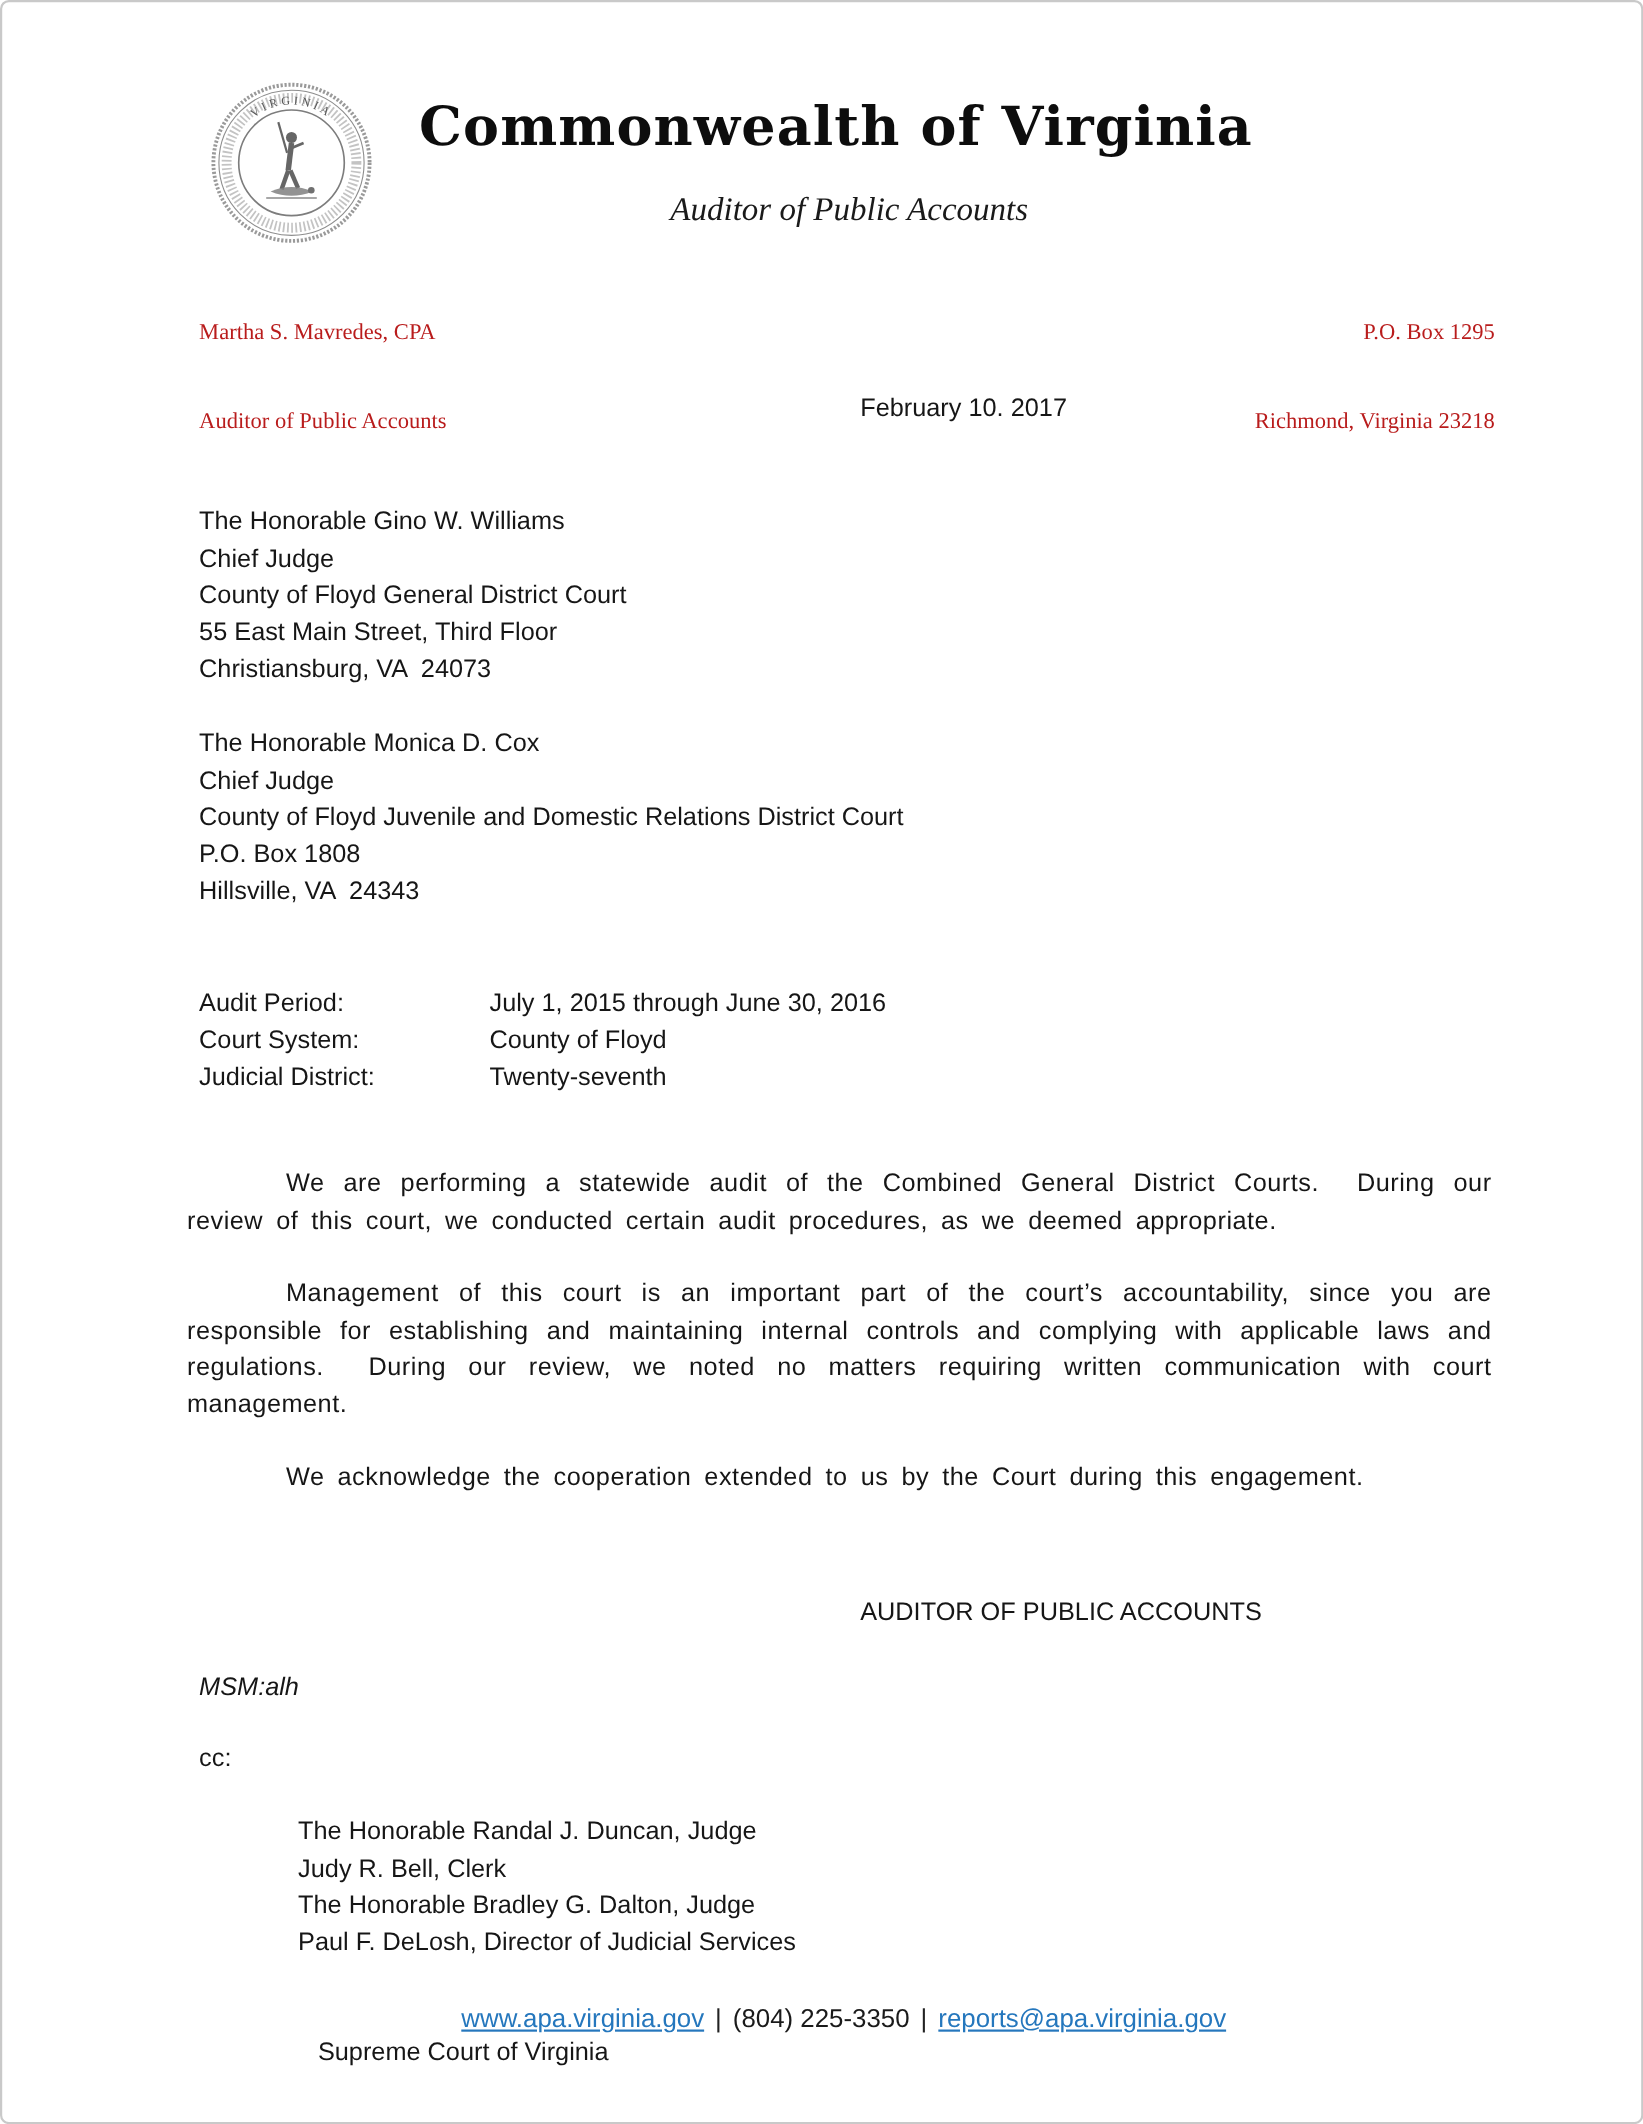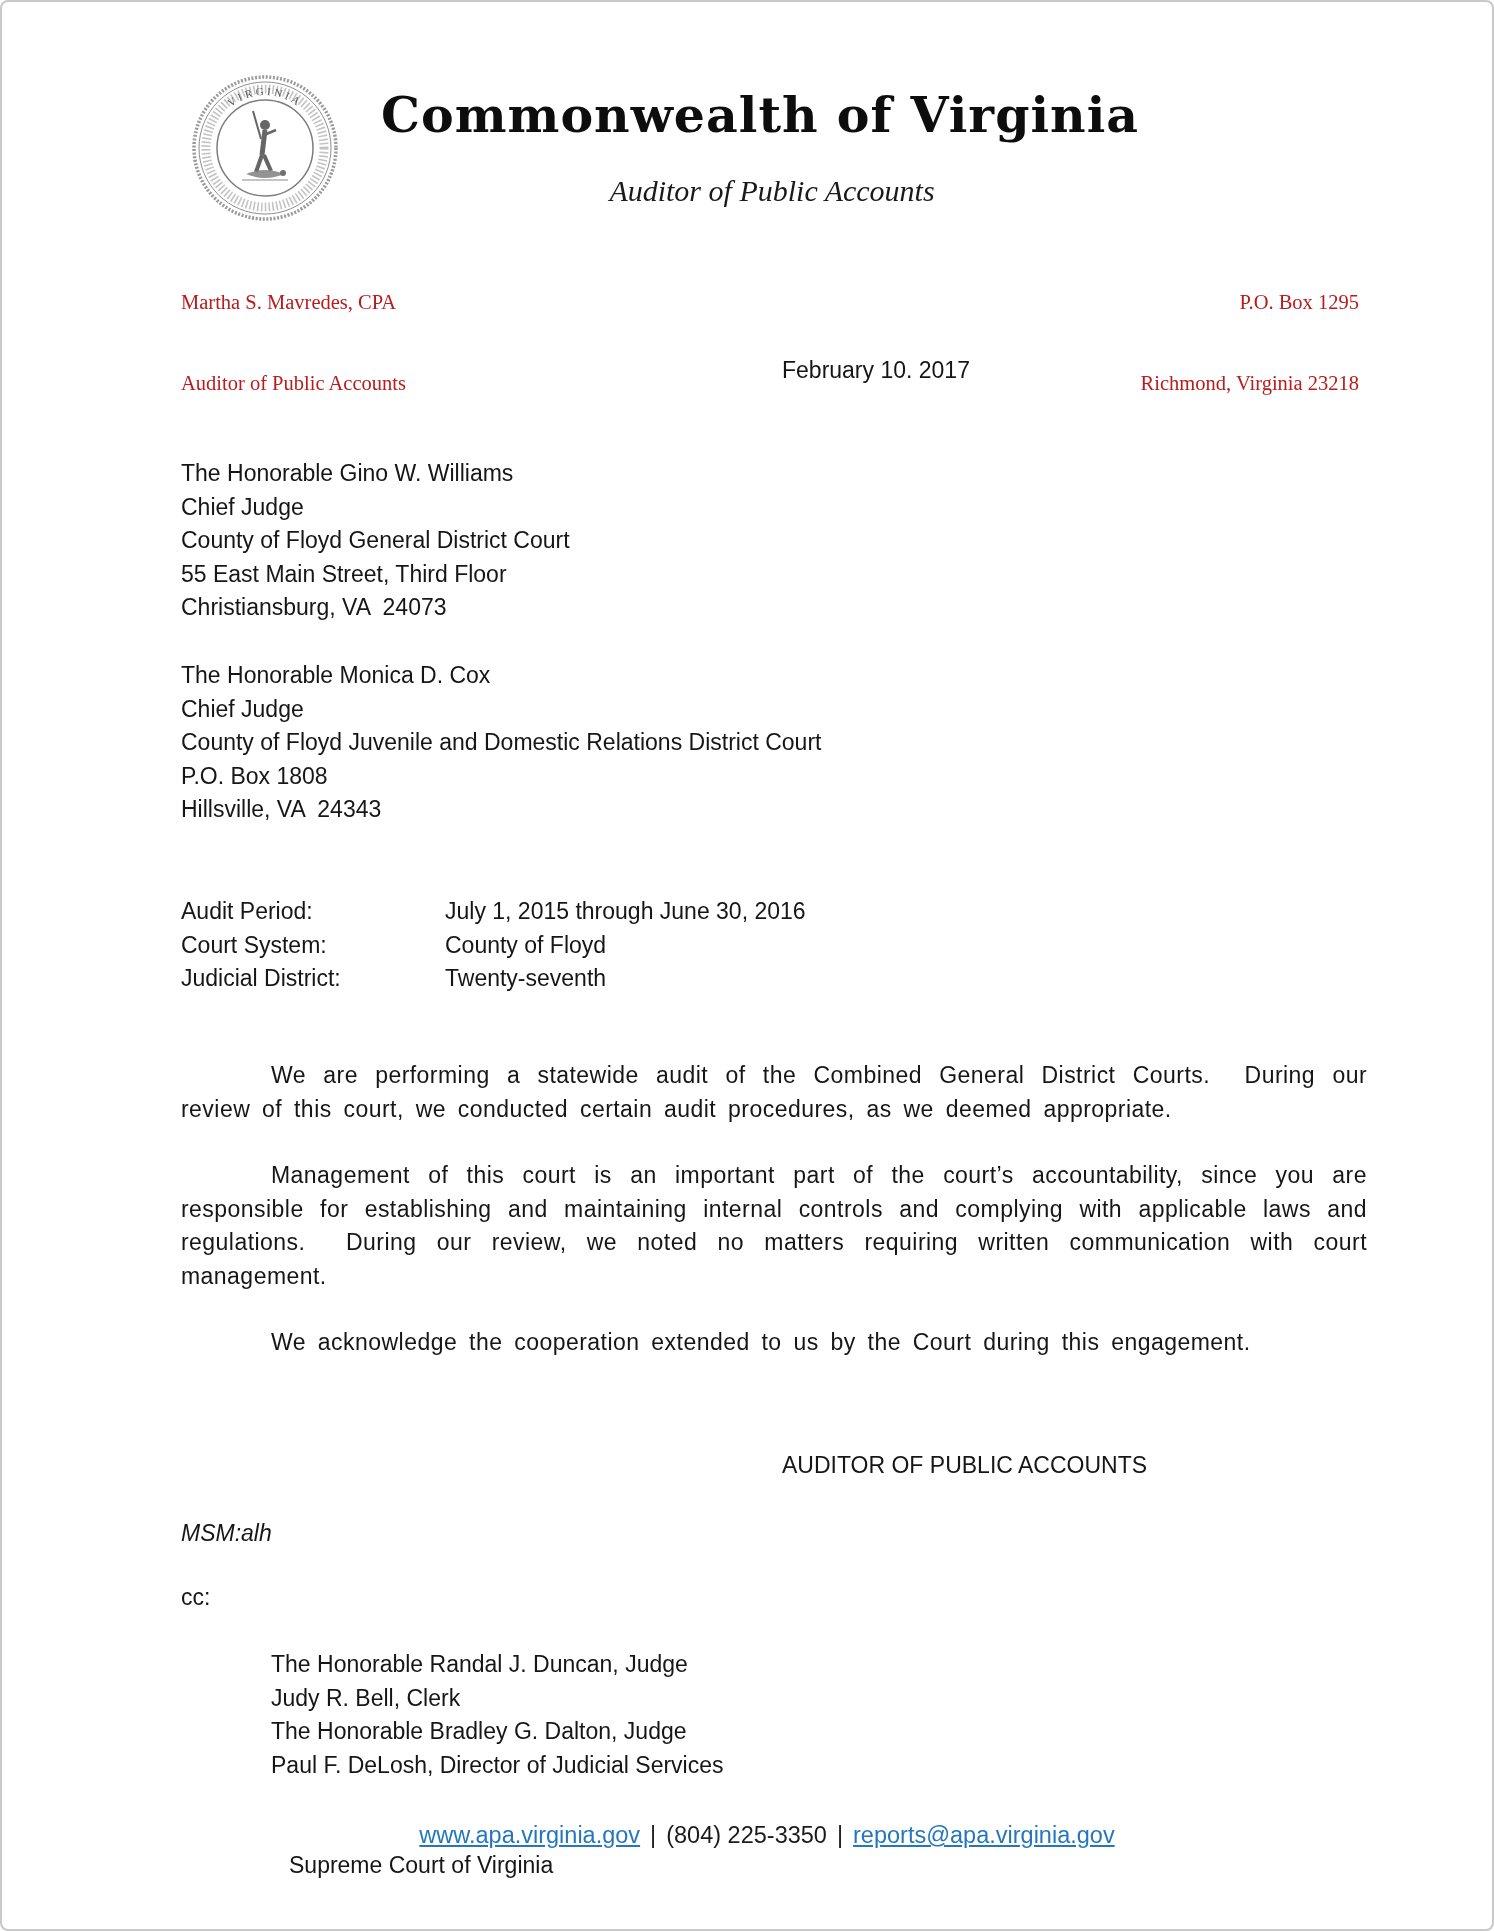--- a/index.html
+++ b/index.html
@@ -27,21 +27,21 @@
 
   
   .body-text { font-size:23px; line-height:33.5px; white-space:pre-wrap; }
   .date-line { left:780px; top:352px; }
   .recipient-1 { left:179px; top:455px; }
   .recipient-2 { left:179px; top:657px; }
 
   .info-block { left:179px; top:893px; }
   .info-row { display:grid; grid-template-columns:264px 1fr; }
 
-  .paragraphs { left:179px; top:1057px; width:1186px; }
+  .paragraphs { left:168px; top:1057px; width:1186px; }
   .para {
     margin:0 0 33px 0; text-align:justify; text-indent:90px;
     word-spacing:5px; letter-spacing:0.02em;
   }
 
   .signature-org { left:780px; top:1447px; }
   .ref-initials { left:179px; top:1515px;font-style:italic; }
 
   .cc-block { left:179px; top:1579px; display:grid; grid-template-columns:90px 1fr; }
   .cc-sub { padding-left:18px; }

